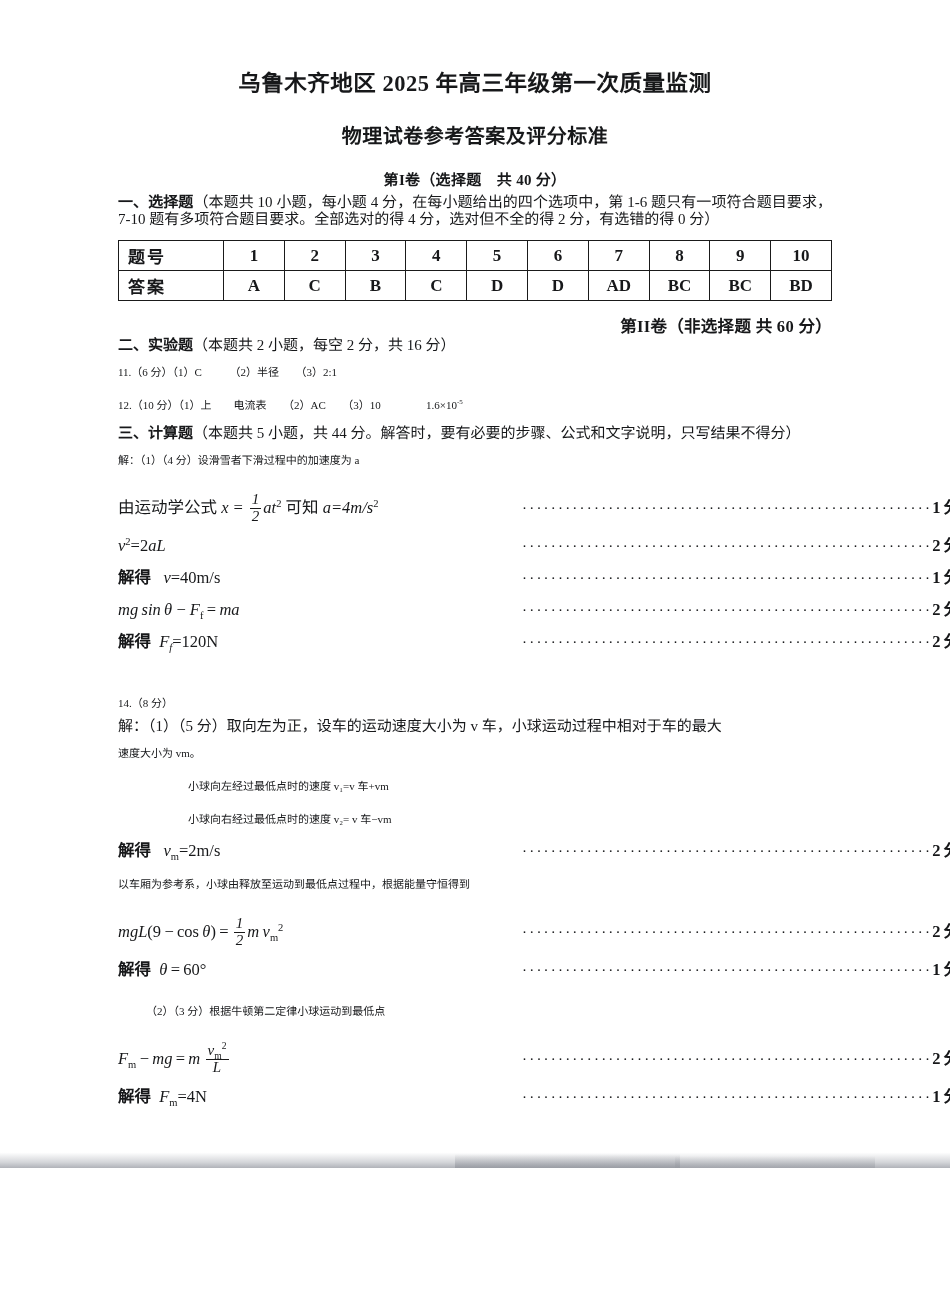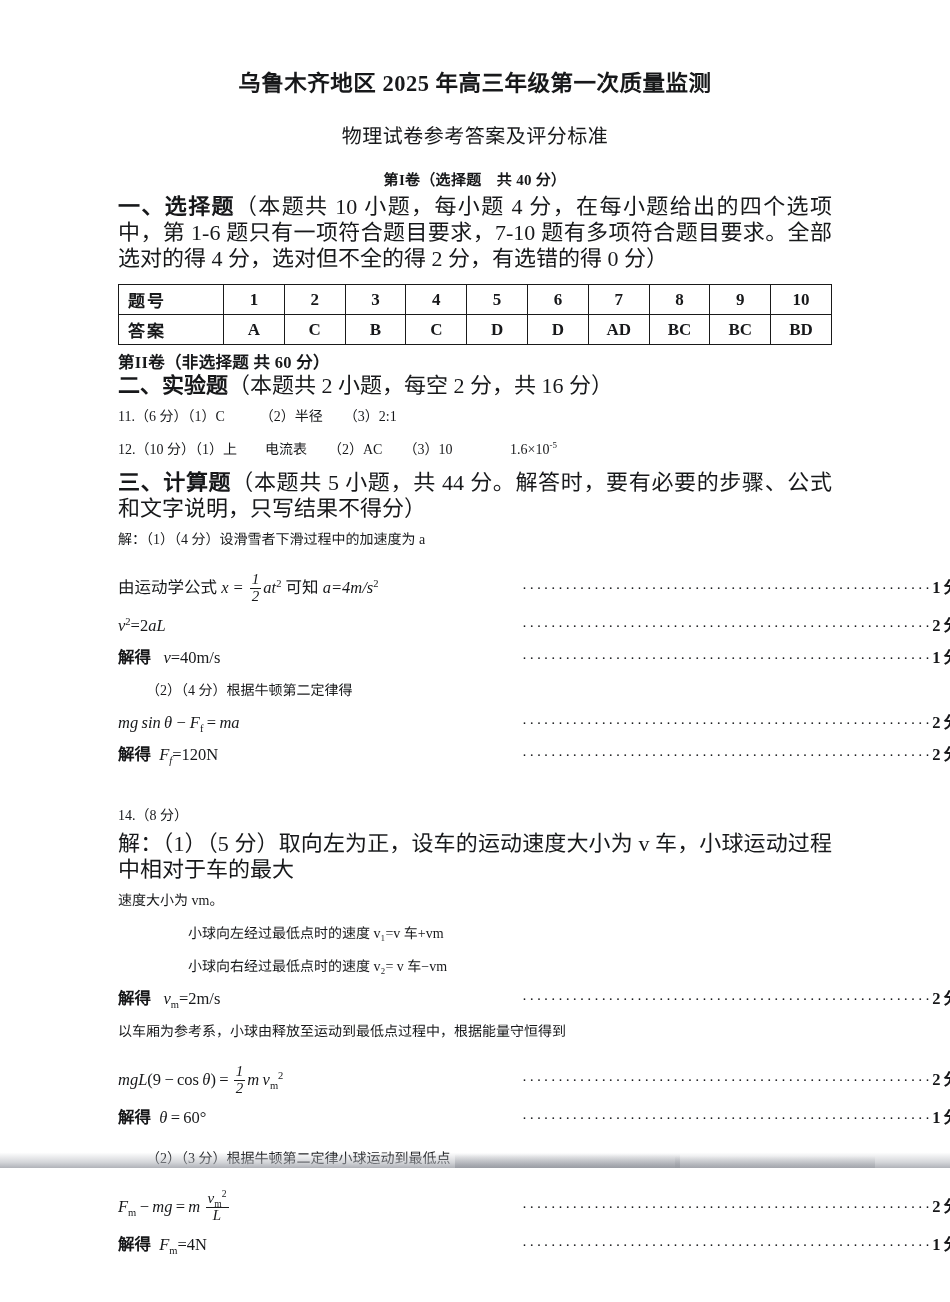--- a/index.html
+++ b/index.html
@@ -38,52 +38,52 @@
   .doc-title {
     text-align: center;
     font-weight: bold;
     font-size: 22.5px;
     letter-spacing: .5px;
     margin-top: 70px;
     line-height: 1.25;
   }
   .doc-subtitle {
     text-align: center;
-    font-weight: normal;
+    font-weight: bold;
     font-size: 20px;
     letter-spacing: .5px;
     margin-top: 22px;
   }
   .section-banner {
     text-align: center;
     font-weight: bold;
     font-size: 15px;
     margin-top: 19px;
     letter-spacing: .3px;
   }
   .section-banner-2 {
-    text-align: left;
-    font-weight: bold;
-    font-size: 16.5px;
-    margin-top: 4px;
+    text-align: right;
+    font-weight: bold;
+    font-size: 16.5px;
+    margin-top: 12px;
     letter-spacing: .3px;
   }
 
   
   .para {
-    font-size: 22px;
-    line-height: 26px;
+    font-size: 15px;
+    line-height: 17px;
     text-align: justify;
     margin-top: 5px;
   }
   .para .lead {
     font-weight: bold;
   }
   .plain-line {
-    font-size: 14px;
+    font-size: 11px;
     line-height: 30px;
     margin-top: 3px;
     white-space: pre;
   }
   .tight { margin-top: 0; }
 
   
   .answer-table-wrap {
     margin-top: 12px;
     width: 714px;
@@ -285,21 +285,20 @@
     <div class="sol-line indent2">
       <span class="sol-body math">v<sup>2</sup><span class="up">=2</span>aL</span>
       <span class="leader"><span class="dots">·························································</span><span class="pts"><span>2</span><span class="cn">分</span></span></span>
     </div>
 
     <div class="sol-line indent3">
       <span class="sol-body"><span class="cjk bold">解得</span><span class="math">&nbsp;&nbsp;&nbsp;v<span class="up">=40m/s</span></span></span>
       <span class="leader"><span class="dots">·························································</span><span class="pts"><span>1</span><span class="cn">分</span></span></span>
     </div>
 
-    <div class="plain-line indent-q">（2）（4 分）根据牛顿第二定律得</div>
 
     <div class="sol-line indent2">
       <span class="sol-body math">mg sin θ − F<sub>f</sub> <span class="up">=</span> ma</span>
       <span class="leader"><span class="dots">·························································</span><span class="pts"><span>2</span><span class="cn">分</span></span></span>
     </div>
 
     <div class="sol-line indent3">
       <span class="sol-body"><span class="cjk bold">解得</span><span class="math">&nbsp;&nbsp;F<sub class="it">f</sub><span class="up">=120N</span></span></span>
       <span class="leader"><span class="dots">·························································</span><span class="pts"><span>2</span><span class="cn">分</span></span></span>
     </div>

